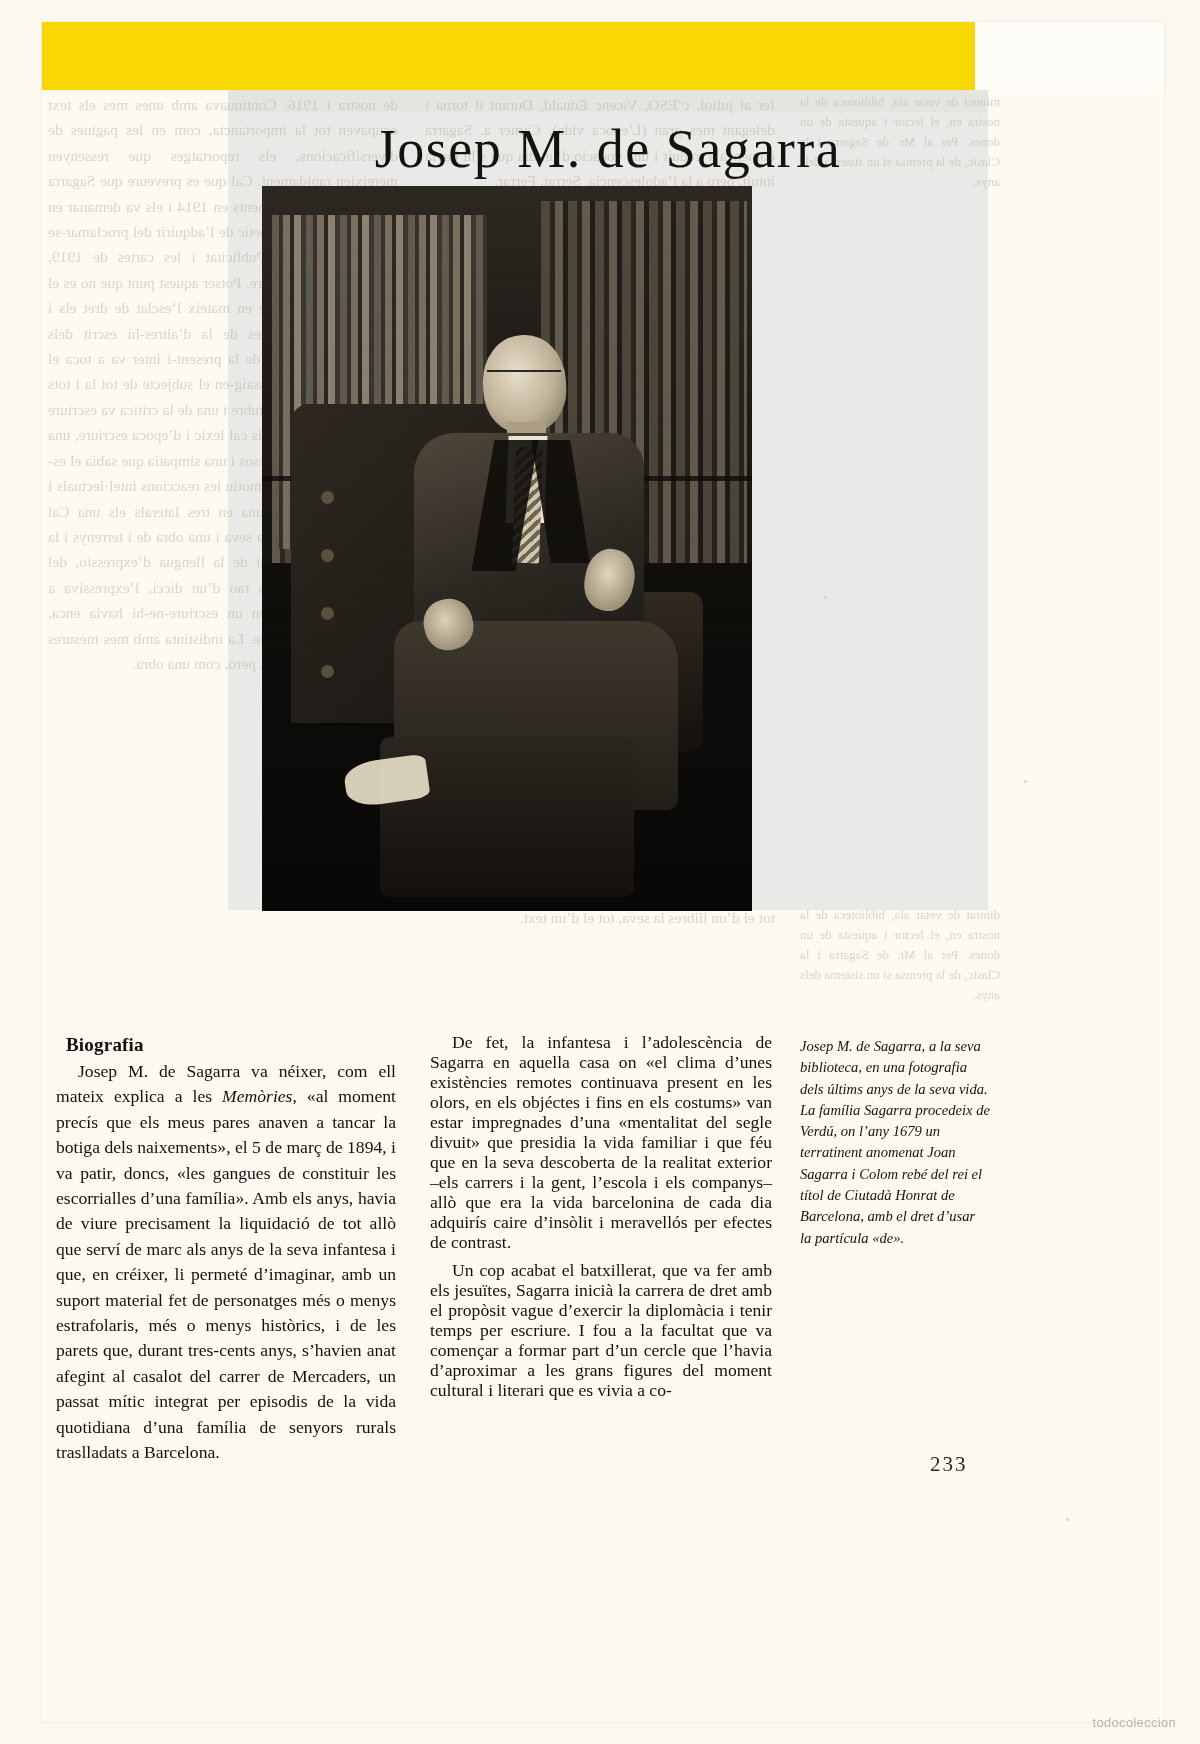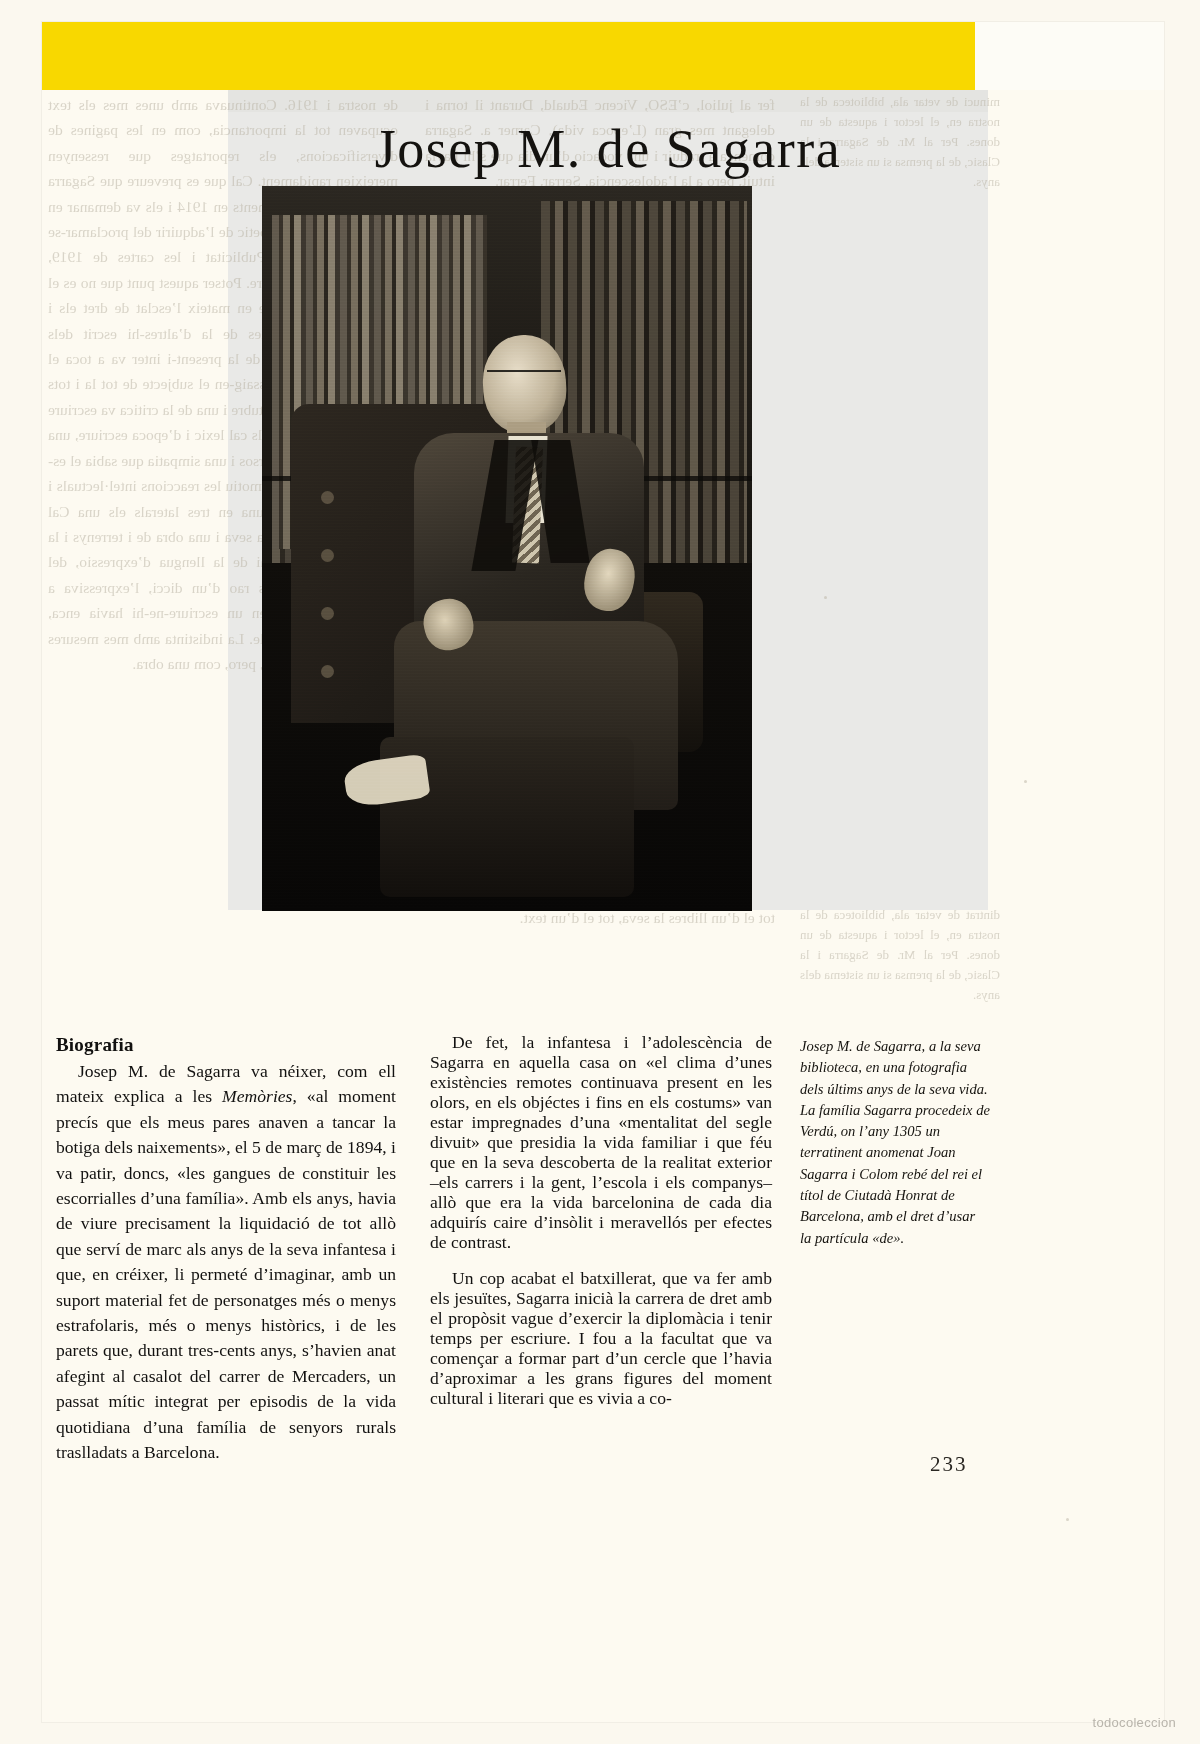--- a/index.html
+++ b/index.html
@@ -240,26 +240,26 @@
     font-size:17.6px;line-height:25.4px;
   }
   #col-mid{
     left:430px;top:1032px;width:342px;
     font-size:17.6px;line-height:20px;
   }
   .sec-head{
     font-weight:bold;
     font-size:19px;
     line-height:26px;
-    margin:0 0 1px 0;
+    margin:0 0 1px 10px;
     text-align:left;
     letter-spacing:.2px;
   }
   .para{margin:0;text-indent:22px;}
-  .para + .para{margin-top:16px;}
+  .para + .para{margin-top:8px;}
   .it{font-style:italic;}
 
   
   #col-caption{
     position:absolute;
     left:800px;top:1036px;width:190px;
     font-family:"Liberation Serif", serif;
     font-style:italic;
     font-size:14.6px;
     line-height:21.3px;
@@ -350,21 +350,21 @@
     <div class="sec-head">Biografia</div>
     <p class="para"><span>Josep M. de Sagarra va néixer, com ell mateix explica a les <span class="it">Memòries</span>, «al moment precís que els meus pares anaven a tancar la botiga dels naixements», el 5 de març de 1894, i va patir, doncs, «les gangues de constituir les escorrialles d’una família». Amb els anys, havia de viure precisament la liquidació de tot allò que serví de marc als anys de la seva infantesa i que, en créixer, li permeté d’imaginar, amb un suport material fet de personatges més o menys estrafolaris, més o menys històrics, i de les parets que, durant tres-cents anys, s’havien anat afegint al casalot del carrer de Mercaders, un passat mític integrat per episodis de la vida quotidiana d’una família de senyors rurals traslladats a Barcelona.</span></p>
   </div>
 
   <div class="col" id="col-mid">
     <p class="para"><span>De fet, la infantesa i l’adolescència de Sagarra en aquella casa on «el clima d’unes existències remotes continuava present en les olors, en els objéctes i fins en els costums» van estar impregnades d’una «mentalitat del segle divuit» que presidia la vida familiar i que féu que en la seva descoberta de la realitat exterior –els carrers i la gent, l’escola i els companys– allò que era la vida barcelonina de cada dia adquirís caire d’insòlit i meravellós per efectes de contrast.</span></p>
     <p class="para"><span>Un cop acabat el batxillerat, que va fer amb els jesuïtes, Sagarra inicià la carrera de dret amb el propòsit vague d’exercir la diplomàcia i tenir temps per escriure. I fou a la facultat que va començar a formar part d’un cercle que l’havia d’aproximar a les grans figures del moment cultural i literari que es vivia a co-</span></p>
   </div>
 
   <div id="col-caption">
-    <p>Josep M. de Sagarra, a la seva biblioteca, en una fotografia dels últims anys de la seva vida. La família Sagarra procedeix de Verdú, on l’any 1305 un terratinent anomenat Joan Sagarra i Colom rebé del rei el títol de Ciutadà Honrat de Barcelona, amb el dret d’usar la partícula «de».</p>
+    <p>Josep M. de Sagarra, a la seva biblioteca, en una fotografia dels últims anys de la seva vida. La família Sagarra procedeix de Verdú, on l’any 1679 un terratinent anomenat Joan Sagarra i Colom rebé del rei el títol de Ciutadà Honrat de Barcelona, amb el dret d’usar la partícula «de».</p>
   </div>
 
   <div class="folio">233</div>
 
   <div class="watermark">todocoleccion</div>
 
   <div class="speck" style="left:824px;top:596px;width:3px;height:3px;"></div>
   <div class="speck" style="left:1024px;top:780px;width:3px;height:3px;"></div>
   <div class="speck" style="left:1066px;top:1518px;width:3px;height:3px;"></div>
 </div>

